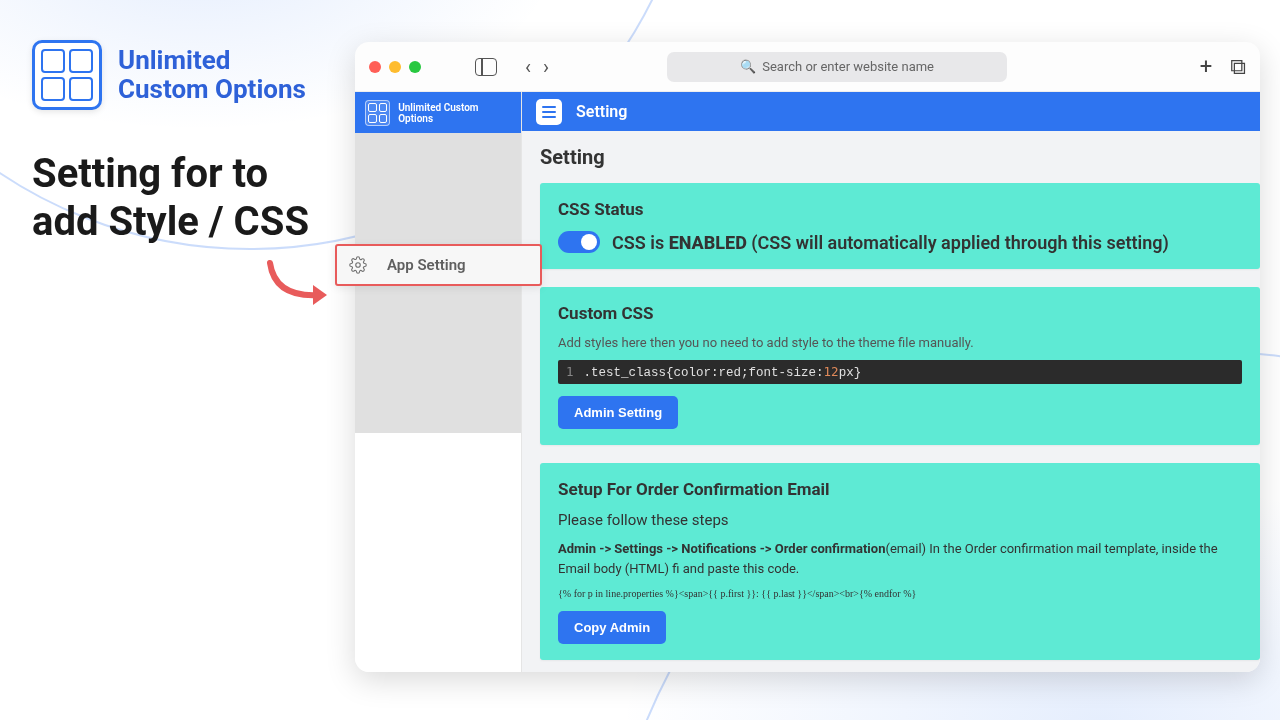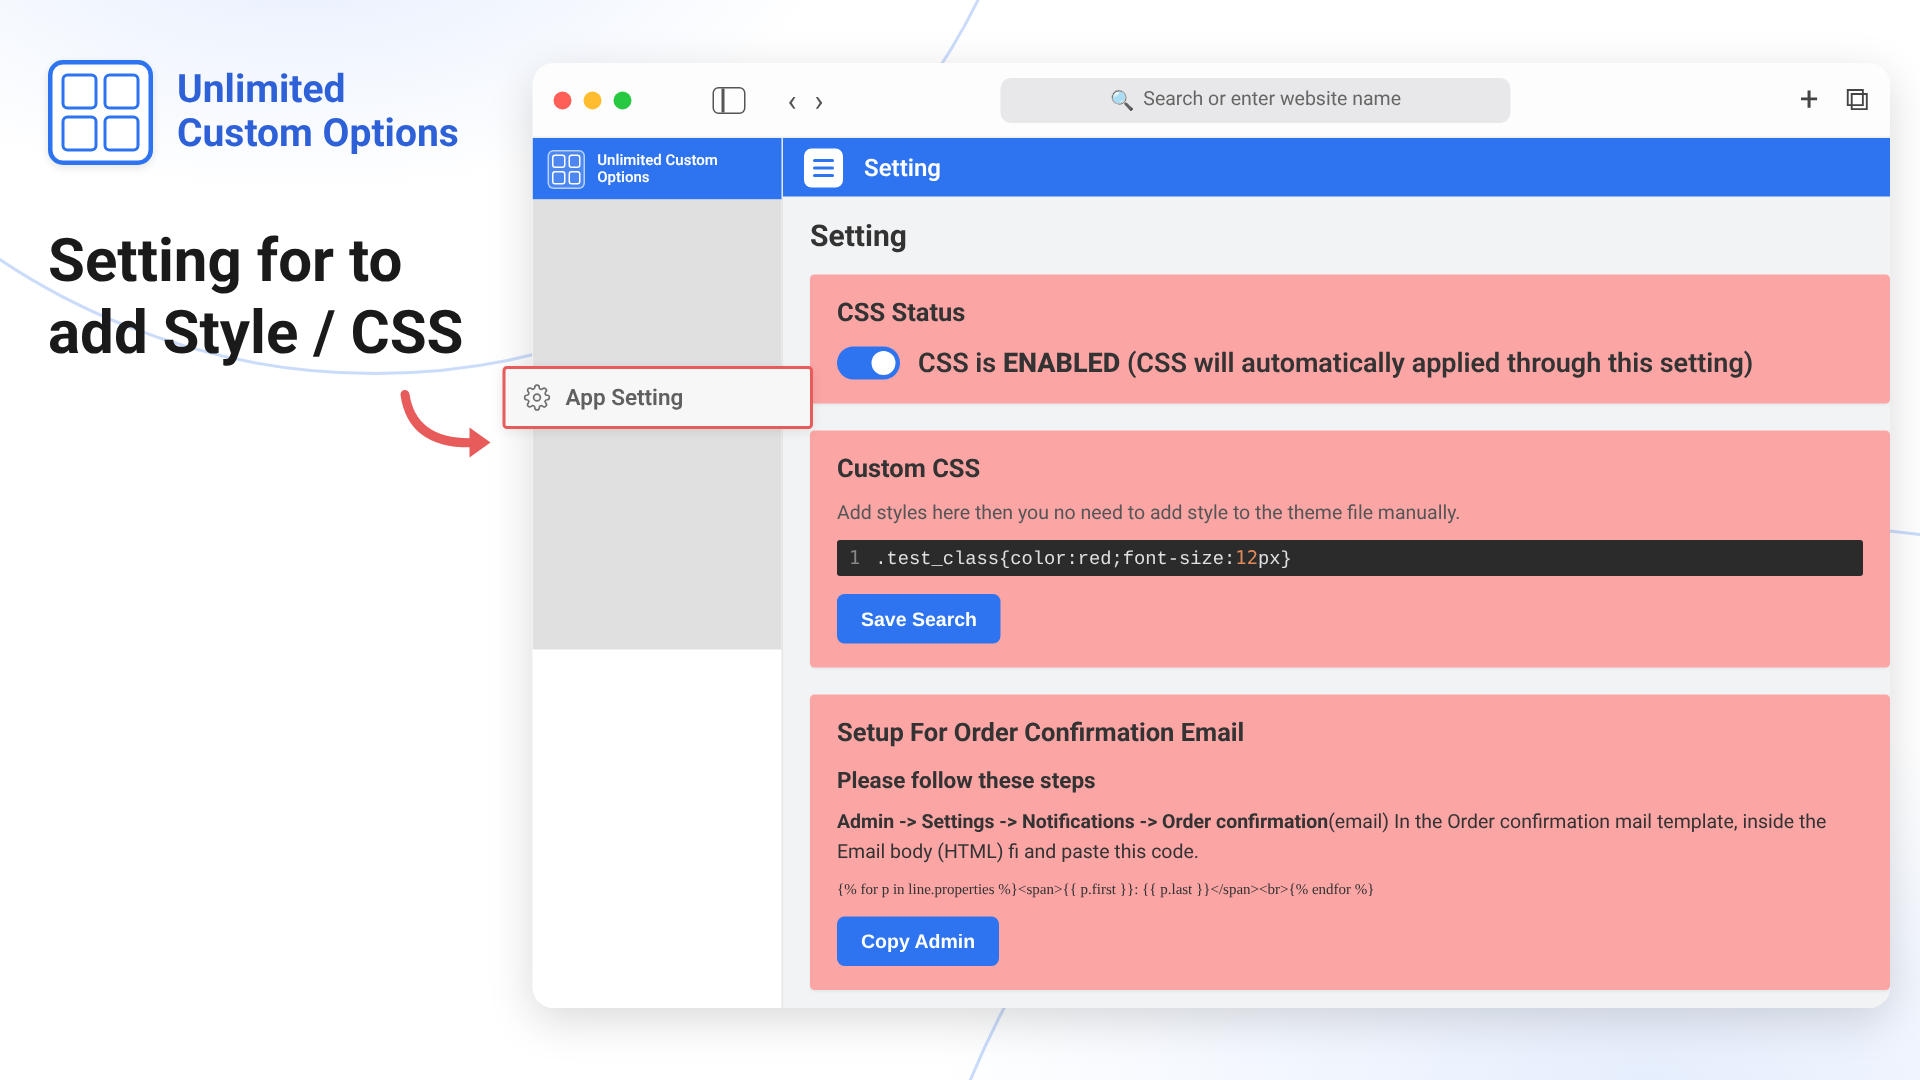--- a/index.html
+++ b/index.html
@@ -165,21 +165,21 @@
   .hamburger span { width: 14px; height: 2px; background: #2e74f0; border-radius: 1px; }
   .page-title { font-size: 16px; font-weight: 600; }
   .content {
     padding: 14px 0 14px 18px;
     overflow: hidden;
   }
   .section-heading {
     font-size: 20px; font-weight: 700; color: #333; margin-bottom: 14px;
   }
   .card {
-    background: #fca5a5;
+    background: #5eead4;
     border-radius: 3px;
     padding: 16px 18px;
     margin-bottom: 18px;
     box-shadow: 0 1px 2px rgba(0,0,0,0.05);
   }
   .card h3 { font-size: 17px; font-weight: 700; color: #333; margin-bottom: 12px; }
   .toggle-row { display: flex; align-items: center; gap: 12px; }
   .toggle {
     width: 42px; height: 22px; background: #2e74f0; border-radius: 11px;
     position: relative;
@@ -204,37 +204,37 @@
   .line-no { color: #888; }
   .code .sel { color: #e0e0e0; font-family: Liberation Mono, monospace; }
   .code .num { color: #e08a5a; }
   .btn {
     background: #2e74f0; color: #fff;
     border: none; border-radius: 5px;
     padding: 9px 16px;
     font-size: 13px; font-weight: 600;
     cursor: pointer;
   }
-  .steps-sub { font-size: 15px; font-weight: 700; color: #333; margin: 6px 0 10px; }
+  .steps-sub { font-size: 15px; font-weight: 400; color: #333; margin: 6px 0 10px; }
   .steps-text { font-size: 13px; color: #333; line-height: 1.5; margin-bottom: 10px; }
   .steps-text b { font-weight: 700; }
   .code-snippet {
     font-size: 10px; color: #333; margin-bottom: 12px;
     font-family: Liberation Serif, serif;
   }
 
   .callout {
     position: absolute;
     top: 244px; left: 335px;
     width: 207px; height: 42px;
     background: #f7f7f7;
     border: 2px solid #e85b5b;
     border-radius: 3px;
     display: flex; align-items: center;
-    gap: 10px;
+    gap: 20px;
     padding: 0 12px;
     z-index: 6;
     color: #606060;
     font-weight: 600;
     font-size: 15px;
     box-shadow: 0 2px 8px rgba(0,0,0,0.08);
   }
   .gear-icon { width: 18px; height: 18px; }
   .gear-icon svg { width: 100%; height: 100%; stroke: #707070; fill: none; stroke-width: 1.5;}
 </style>
@@ -323,21 +323,21 @@
           </div>
         </div>
 
         <div class="card">
           <h3>Custom CSS</h3>
           <div class="hint">Add styles here then you no need to add style to the theme file manually.</div>
           <div class="code-editor">
             <span class="line-no">1</span>
             <span class="code"><span class="sel">.test_class{color:red;font-size:</span><span class="num">12</span><span class="sel">px}</span></span>
           </div>
-          <button class="btn">Save Search</button>
+          <button class="btn">Admin Setting</button>
         </div>
 
         <div class="card">
           <h3>Setup For Order Confirmation Email</h3>
           <div class="steps-sub">Please follow these steps</div>
           <div class="steps-text">
             <b>Admin -&gt; Settings -&gt; Notifications -&gt; Order confirmation</b><span>(email) In the Order confirmation mail template, inside the Email body (HTML) fi and paste this code.</span>
           </div>
           <div class="code-snippet">{% for p in line.properties %}&lt;span&gt;{{ p.first }}: {{ p.last }}&lt;/span&gt;&lt;br&gt;{% endfor %}</div>
           <button class="btn">Copy Admin</button>

